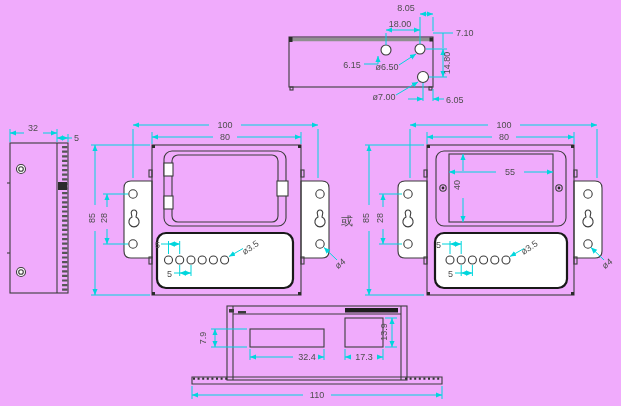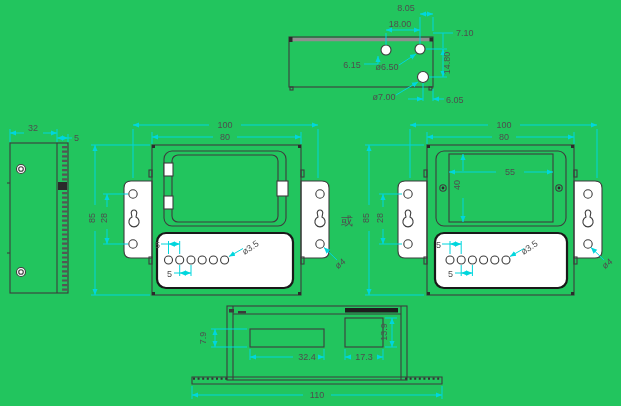--- a/index.html
+++ b/index.html
@@ -1,16 +1,16 @@
 <!DOCTYPE html>
 <html><head>
 <meta charset="utf-8">
 <style>
   html,body{margin:0;padding:0;background:#fff;}
-  #canvas{position:relative;width:621px;height:406px;background:#22c55e;overflow:hidden;}
+  #canvas{position:relative;width:621px;height:406px;background:#f0abfc;overflow:hidden;}
   svg{display:block;}
   .k{stroke:#3d3d3d;fill:none;stroke-width:1.1;}
   .kf{stroke:#3d3d3d;fill:#fff;stroke-width:1.1;}
   .kb{stroke:#191919;fill:#fff;stroke-width:2.2;}
   .d{stroke:#00d6dd;fill:none;stroke-width:1;}
   .t{font:9px "Liberation Sans",sans-serif;fill:#4e4e4e;}
   .tor{font:12px "Liberation Sans",sans-serif;fill:#4e4e4e;}
   .gray{stroke:#8f8f8f;stroke-width:3.5;fill:none;}
   .dk{fill:#2b2b2b;stroke:none;}
   .dash{stroke:#555;stroke-width:5.5;stroke-dasharray:2.2 2.4;fill:none;}

